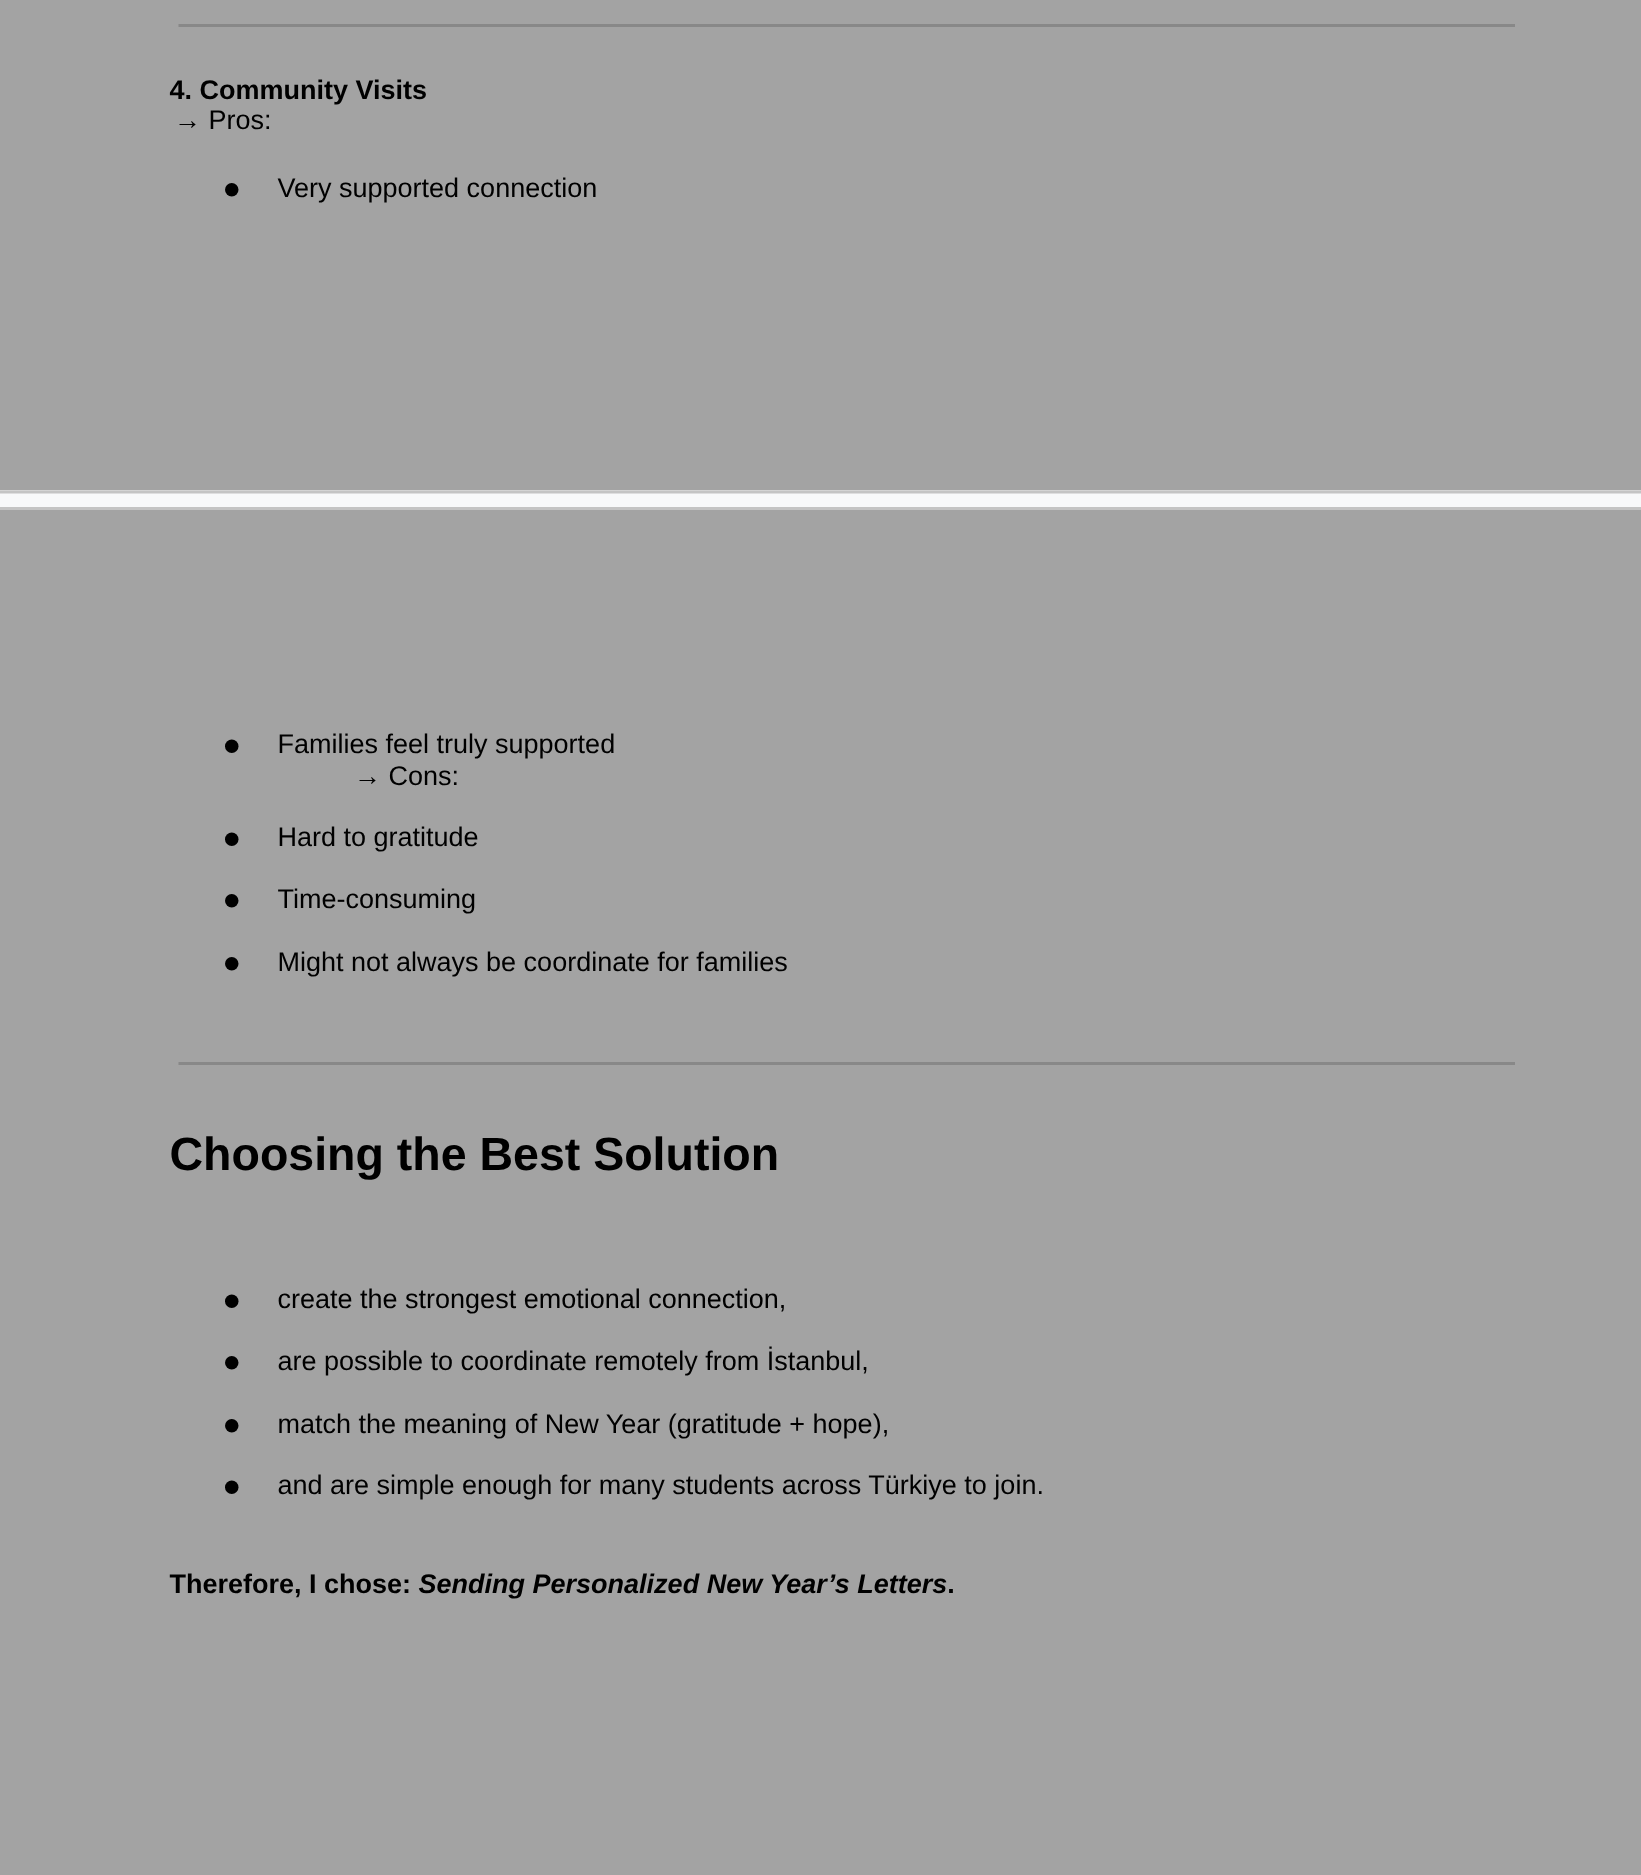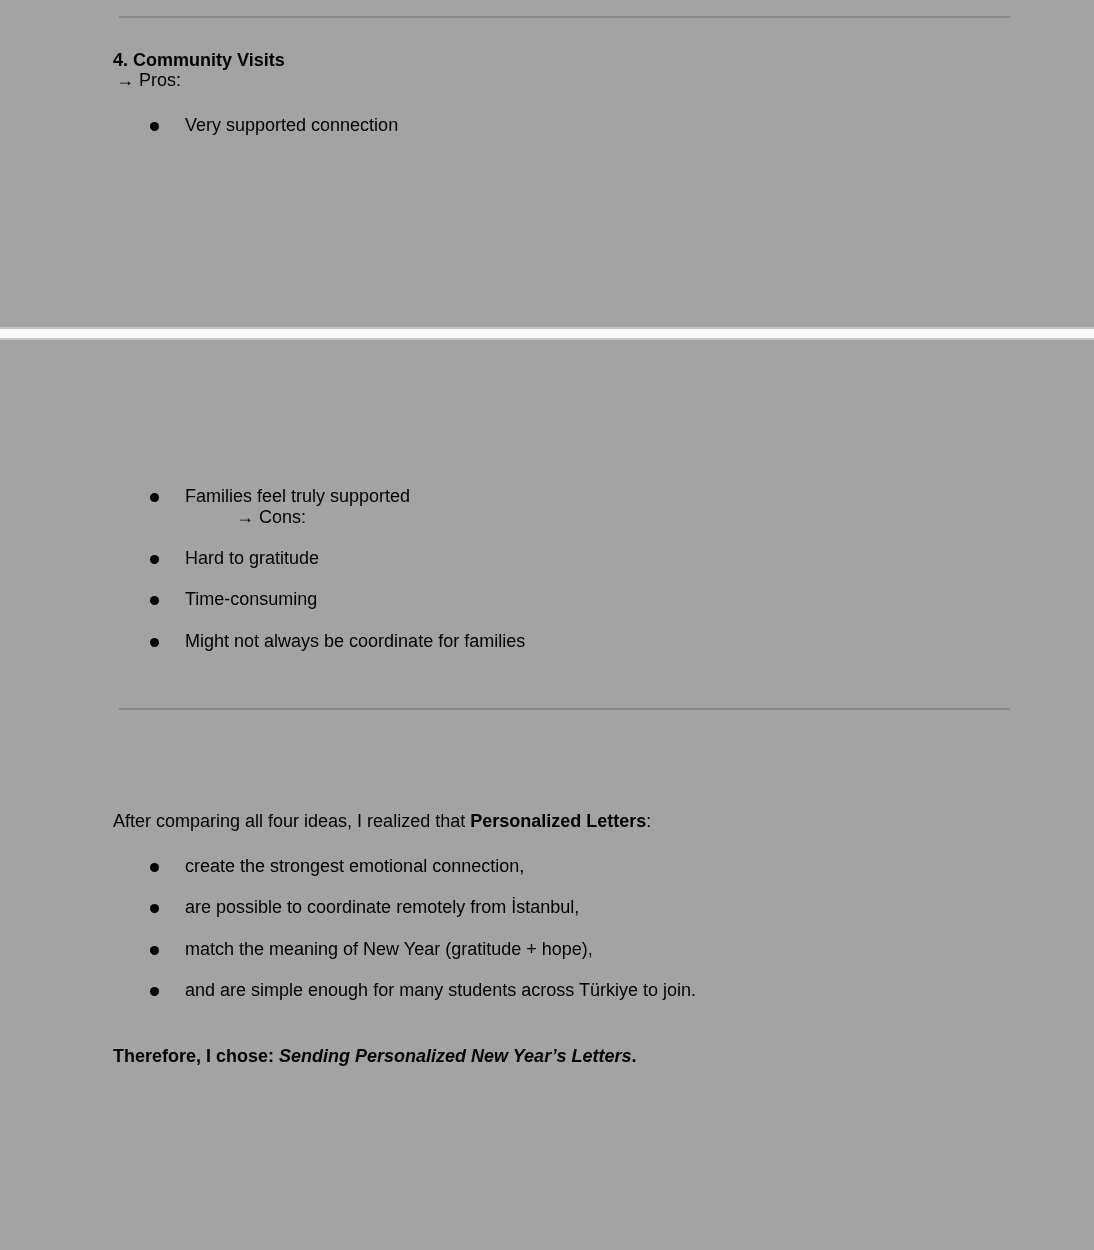--- a/index.html
+++ b/index.html
@@ -98,24 +98,22 @@
     <span class="dot"></span>
     <span class="txt">Time-consuming</span>
   </div>
   <div class="bullet-row" style="top:291px;">
     <span class="dot"></span>
     <span class="txt">Might not always be coordinate for families</span>
   </div>
 
   <div class="hr" style="top:368px;"></div>
 
+  <h2 class="heading" style="left:113px; top:412px;">Choosing the Best Solution</h2>
 
-  <div class="abs body-text" style="left:113px; top:471px;">
-    <span>After comparing all four ideas, I realized that </span><span class="bold">Personalized Letters</span><span>:</span>
-  </div>
 
   <div class="bullet-row" style="top:516px;">
     <span class="dot"></span>
     <span class="txt">create the strongest emotional connection,</span>
   </div>
   <div class="bullet-row" style="top:557px;">
     <span class="dot"></span>
     <span class="txt">are possible to coordinate remotely from İstanbul,</span>
   </div>
   <div class="bullet-row" style="top:599px;">

